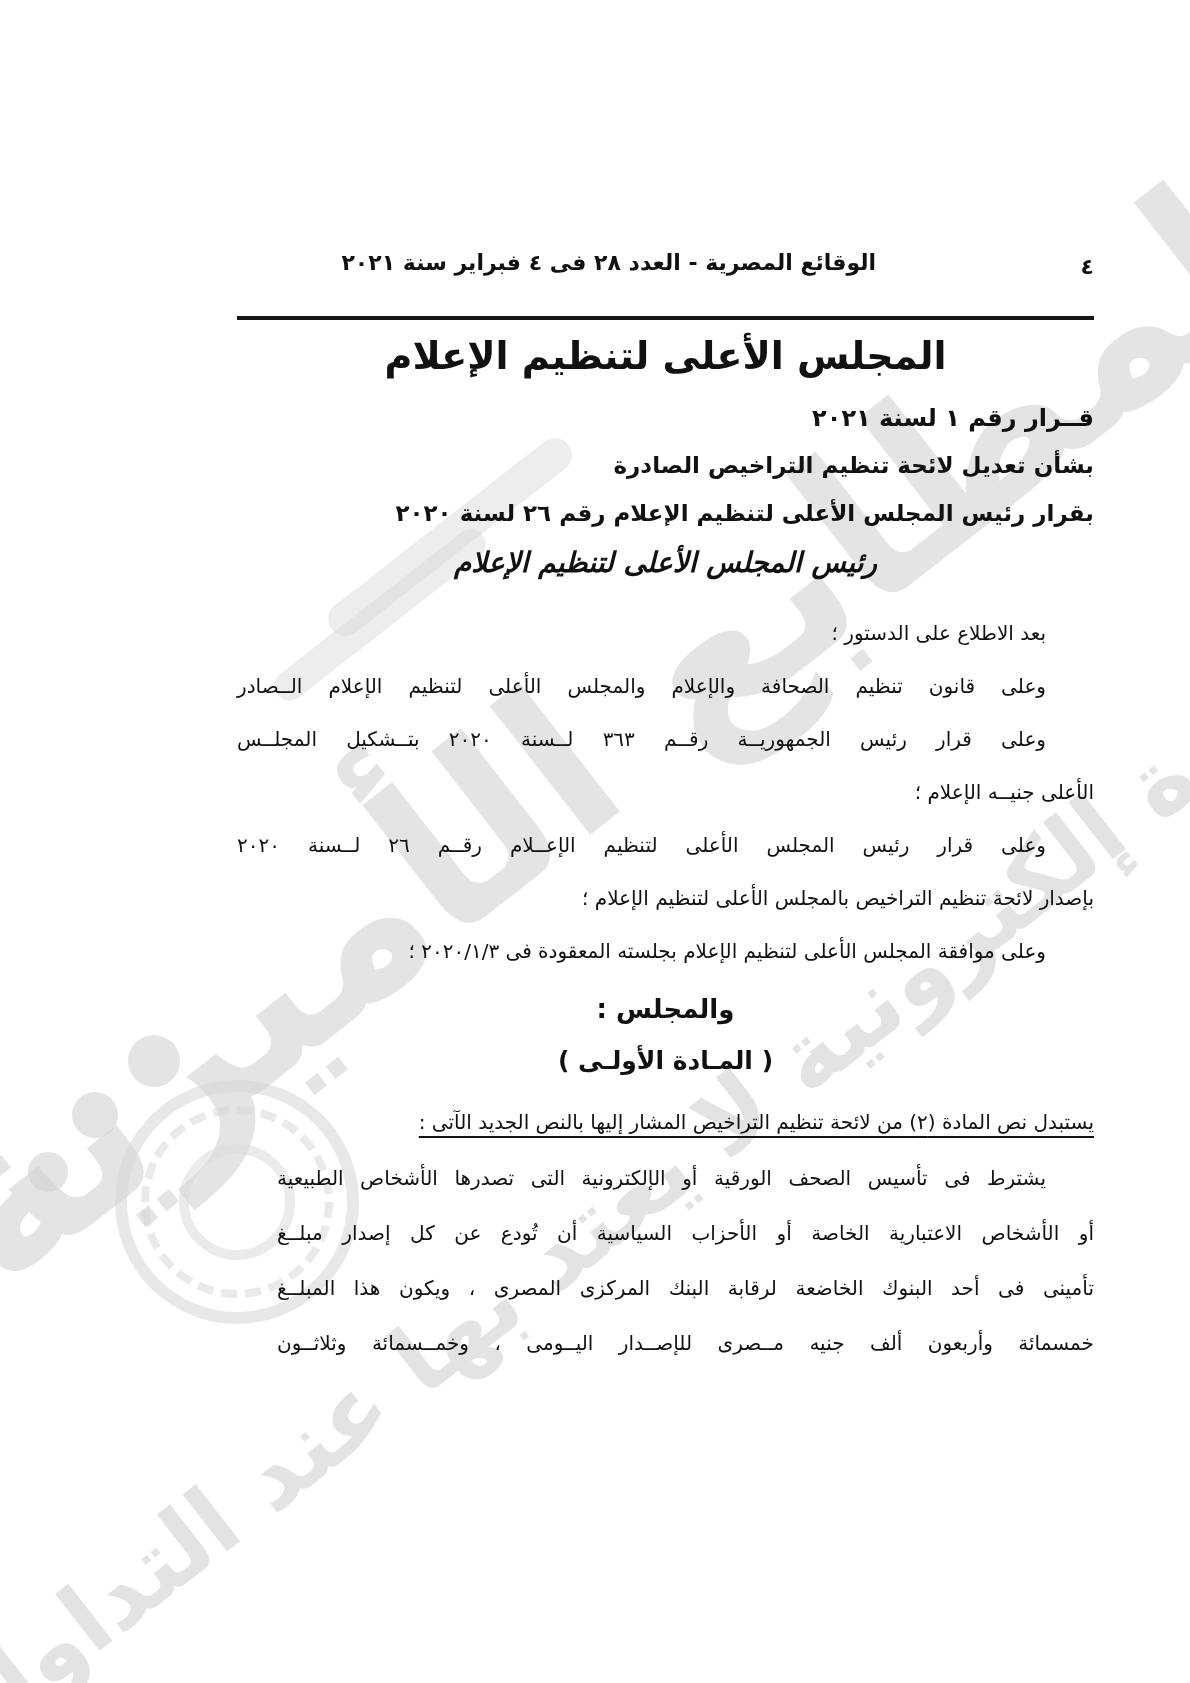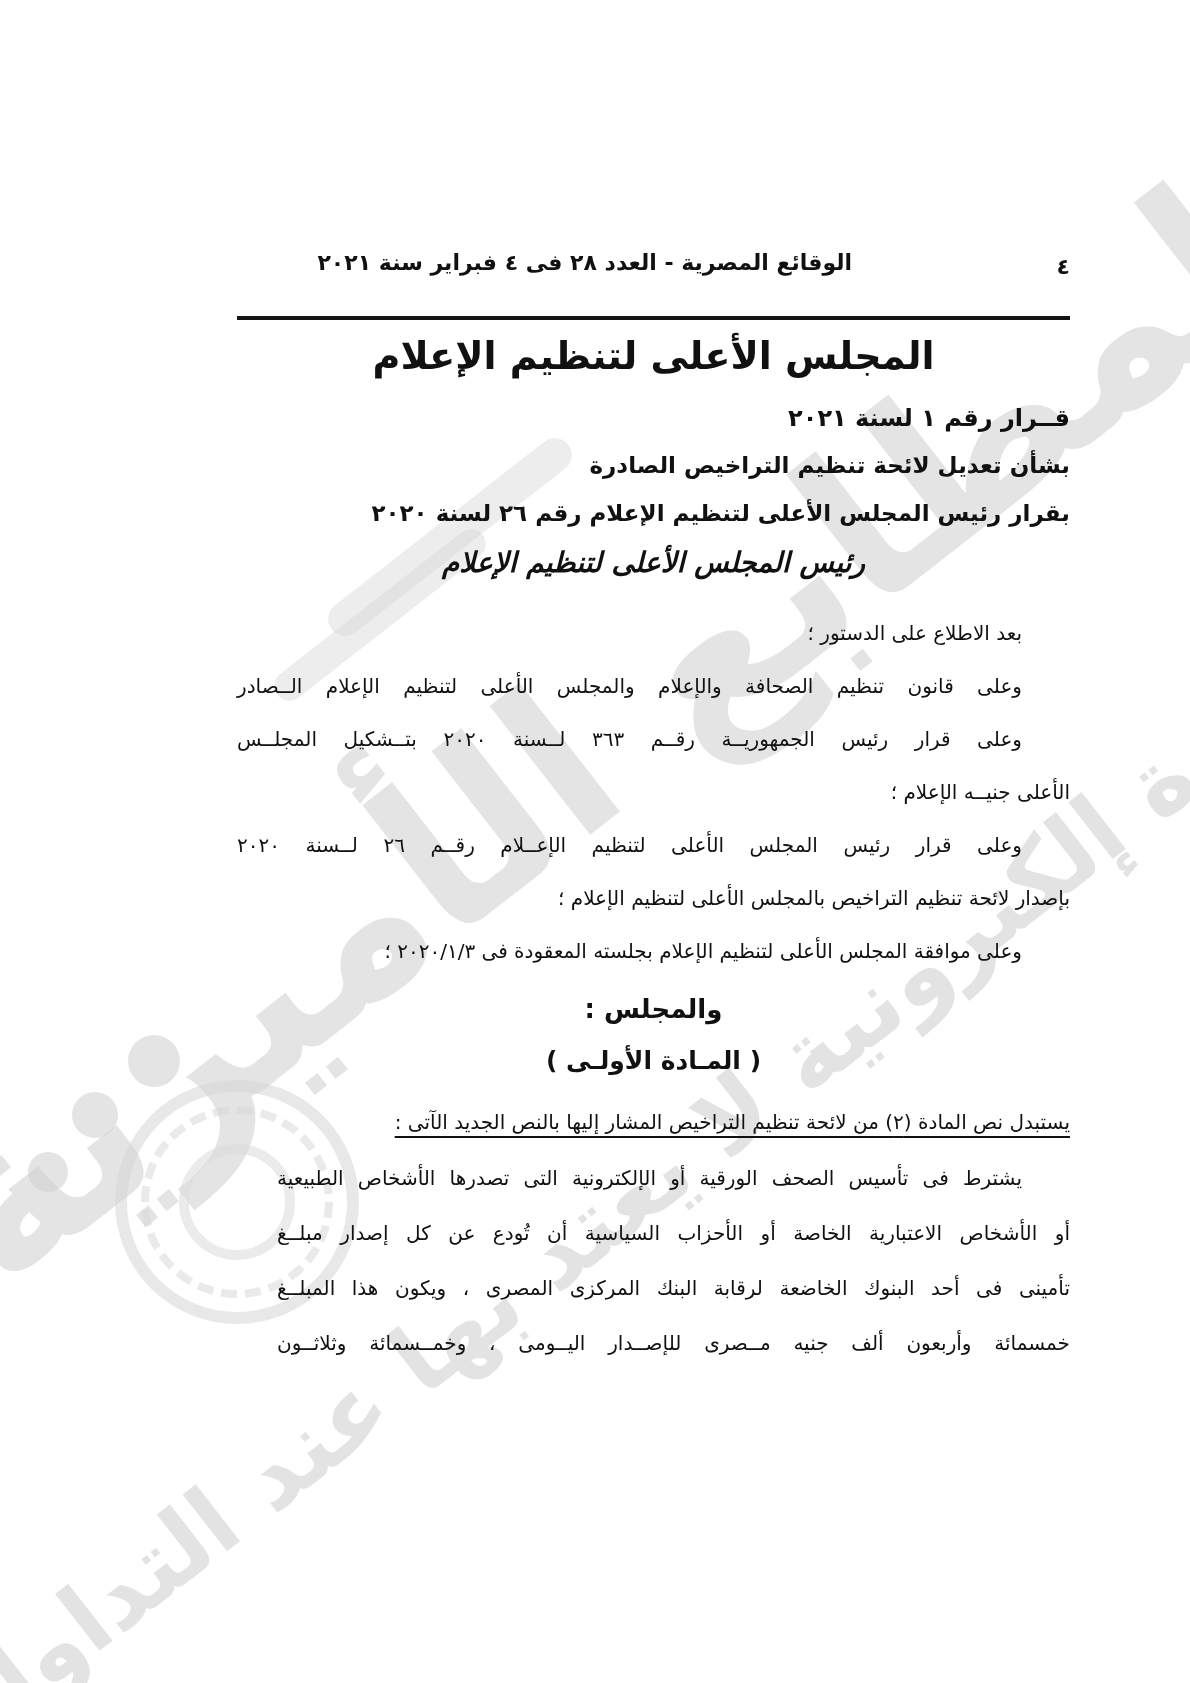--- a/index.html
+++ b/index.html
@@ -41,21 +41,21 @@
   .wm-dot.d2{left:72px;top:1092px;width:46px;height:46px;}
   .wm-dot.d3{left:28px;top:1152px;width:40px;height:40px;}
   .wm-stroke{
     position:absolute;background:#d6d6d6;opacity:.45;border-radius:20px;
     transform:rotate(-38deg);
   }
   .wm-stroke.s1{left:300px;top:520px;width:300px;height:34px;}
   .wm-stroke.s2{left:250px;top:600px;width:260px;height:30px;}
 
   
-  .content{position:relative;z-index:1;padding:0 120px 0 237px;}
+  .content{position:relative;z-index:1;padding:0 96px 0 237px;}
   .hdr{position:relative;height:70px;margin-top:250px;}
   .hdr .issue{
     position:absolute;right:218px;left:170px;top:0;
     text-align:center;font-size:22px;font-weight:bold;white-space:nowrap;
   }
   .hdr .pnum{position:absolute;right:0;top:4px;font-size:22px;font-weight:bold;}
   .hdr .rule{position:absolute;left:0;right:0;top:66px;height:4px;background:#151515;}
 
   .title{
     margin:14px 0 0 0;text-align:center;

